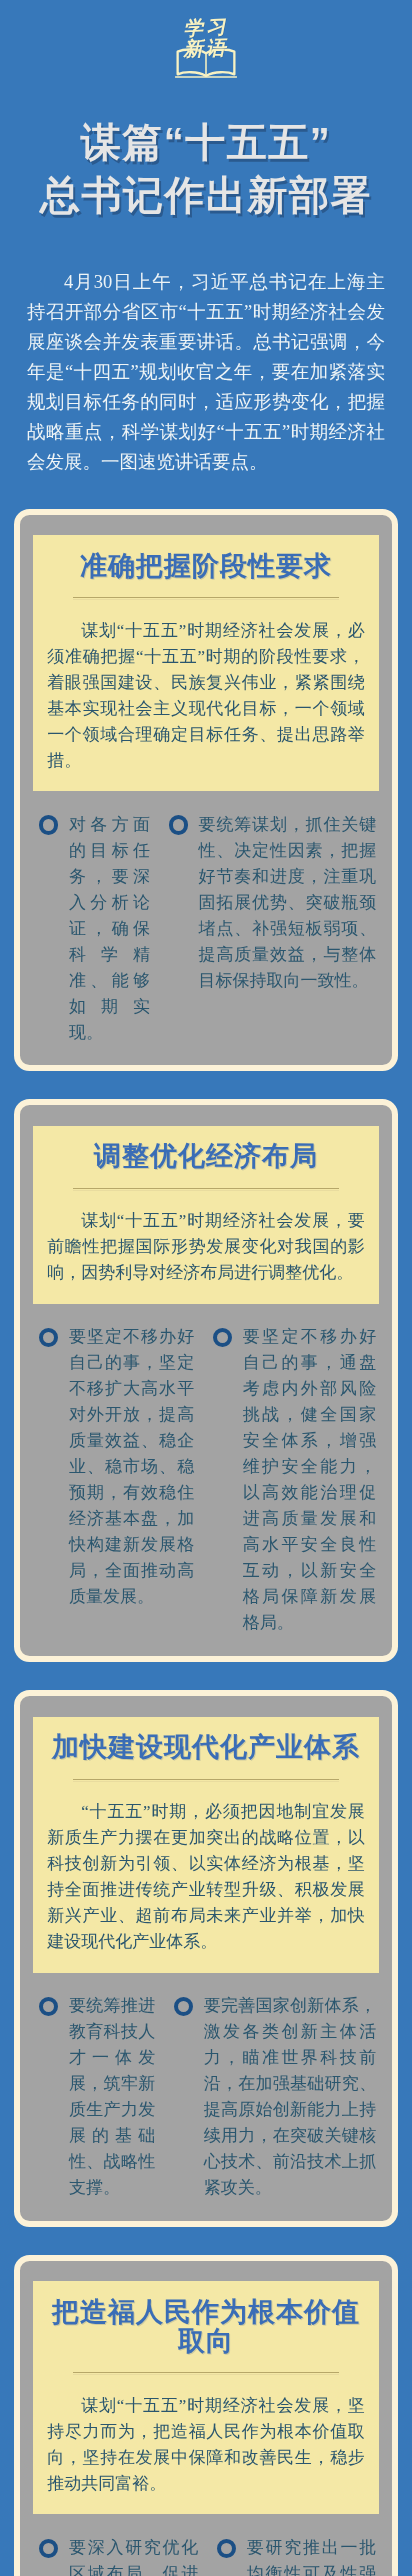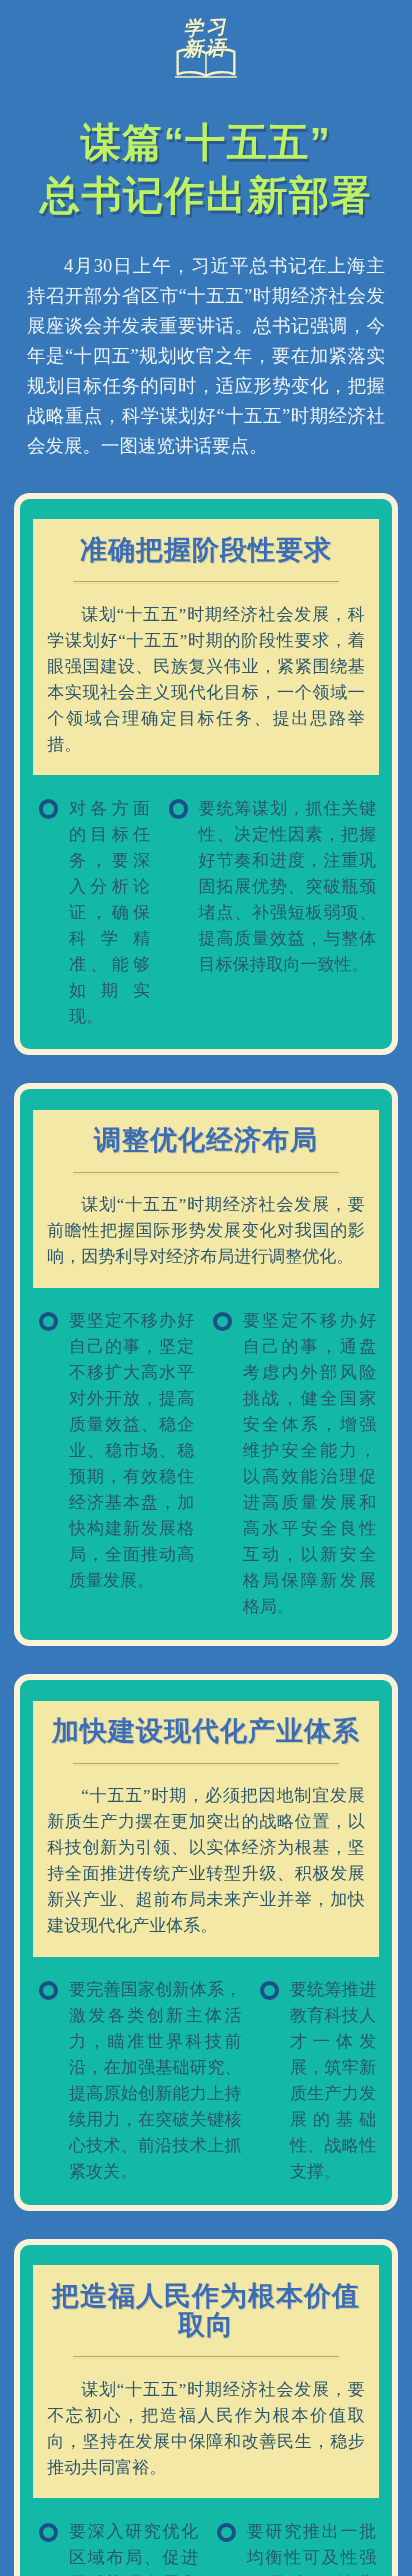--- a/index.html
+++ b/index.html
@@ -13,30 +13,30 @@
   
   .header { padding-top: 17.5px; text-align: center; }
   .brand { position: relative; width: 88px; height: 61px; margin: 0 auto; }
   .brand svg { position: absolute; left: 50%; transform: translateX(-50%); bottom: 0; }
   .brand-row { position: relative; color: #f8f2c2; font-family: "Liberation Serif", "DejaVu Serif", serif;
     font-weight: bold; font-style: italic; font-size: 19.6px; line-height: 18.5px; letter-spacing: 3.1px;
     text-shadow: 0.5px 0.5px 0 rgba(30,60,100,.35); }
   .brand-row.r1 { transform: rotate(-3deg); top: 1px; }
   .brand-row.r2 { transform: rotate(-2deg); top: 4.1px; }
 
-  .main-title { margin: 37px 0 8px; color: #bef264; font-size: 40px; font-weight: 800;
+  .main-title { margin: 37px 0 8px; color: #e5e5e5; font-size: 40px; font-weight: 800;
     line-height: 53px; letter-spacing: 1.5px;
     text-shadow: 2.1px 3.1px 0 rgba(32,66,108,.55); }
 
-  .intro { margin: 29px 27px 0; color: #eef4f6; font-size: 18.5px; line-height: 30px;
+  .intro { margin: 45px 27px 0; color: #eef4f6; font-size: 18.5px; line-height: 30px;
     text-align: justify; text-indent: 2em;
     font-family: "Liberation Serif", "DejaVu Serif", serif; }
 
   
-  .card { margin: 28px 14.4px 0; background: #14b8a6; border: 6.7px solid #fcf2d8;
+  .card { margin: 28px 14.4px 0; background: #a3a3a3; border: 6.7px solid #fcf2d8;
     border-radius: 15.5px; padding: 20.6px 12.4px 19.6px; box-sizing: border-box; }
   .card:first-of-type { margin-top: 32px; }
 
   .band { background: #f4e8a6; padding: 16.5px 14.4px 17.5px; }
   .card-title { margin: 0; text-align: center; color: #3a6db6; font-size: 27px;
     font-weight: 800; letter-spacing: 1px; line-height: 29px;
     text-shadow: 1px 1px 0 rgba(40,70,120,.18); }
   .band-divider { width: 84%; margin: 16.5px auto 0; height: 1px;
     border-top: 1px solid #9c8c50; border-bottom: 1px solid #e5d79d; opacity: .7; }
   .band-intro { margin: 17.5px 0 0; color: #2a566e; font-size: 17px; line-height: 26px;
@@ -72,21 +72,21 @@
       <span>总书记作出新部署</span>
     </h1>
 
     <p class="intro">4月30日上午，习近平总书记在上海主持召开部分省区市“十五五”时期经济社会发展座谈会并发表重要讲话。总书记强调，今年是“十四五”规划收官之年，要在加紧落实规划目标任务的同时，适应形势变化，把握战略重点，科学谋划好“十五五”时期经济社会发展。一图速览讲话要点。</p>
   </div>
 
   <section class="card">
     <div class="band">
       <h2 class="card-title">准确把握阶段性要求</h2>
       <div class="band-divider"></div>
-      <p class="band-intro">谋划“十五五”时期经济社会发展，科学谋划好“十五五”时期的阶段性要求，着眼强国建设、民族复兴伟业，紧紧围绕基本实现社会主义现代化目标，一个领域一个领域合理确定目标任务、提出思路举措。</p>
+      <p class="band-intro">谋划“十五五”时期经济社会发展，必须准确把握“十五五”时期的阶段性要求，着眼强国建设、民族复兴伟业，紧紧围绕基本实现社会主义现代化目标，一个领域一个领域合理确定目标任务、提出思路举措。</p>
     </div>
     <ul class="bullets">
       <li class="bullet"><span class="ring"></span><span>对各方面的目标任务，要深入分析论证，确保科学精准、能够如期实现。</span></li>
       <li class="bullet"><span class="ring"></span><span>要统筹谋划，抓住关键性、决定性因素，把握好节奏和进度，注重巩固拓展优势、突破瓶颈堵点、补强短板弱项、提高质量效益，与整体目标保持取向一致性。</span></li>
     </ul>
   </section>
 
   <section class="card">
     <div class="band">
       <h2 class="card-title">调整优化经济布局</h2>
@@ -99,30 +99,30 @@
     </ul>
   </section>
 
   <section class="card">
     <div class="band">
       <h2 class="card-title">加快建设现代化产业体系</h2>
       <div class="band-divider"></div>
       <p class="band-intro">“十五五”时期，必须把因地制宜发展新质生产力摆在更加突出的战略位置，以科技创新为引领、以实体经济为根基，坚持全面推进传统产业转型升级、积极发展新兴产业、超前布局未来产业并举，加快建设现代化产业体系。</p>
     </div>
     <ul class="bullets">
+      <li class="bullet"><span class="ring"></span><span>要统筹推进教育科技人才一体发展，筑牢新质生产力发展的基础性、战略性支撑。</span></li>
       <li class="bullet"><span class="ring"></span><span>要完善国家创新体系，激发各类创新主体活力，瞄准世界科技前沿，在加强基础研究、提高原始创新能力上持续用力，在突破关键核心技术、前沿技术上抓紧攻关。</span></li>
-      <li class="bullet"><span class="ring"></span><span>要统筹推进教育科技人才一体发展，筑牢新质生产力发展的基础性、战略性支撑。</span></li>
     </ul>
   </section>
 
   <section class="card">
     <div class="band">
       <h2 class="card-title">把造福人民作为根本价值取向</h2>
       <div class="band-divider"></div>
-      <p class="band-intro">谋划“十五五”时期经济社会发展，要不忘初心，把造福人民作为根本价值取向，坚持在发展中保障和改善民生，稳步推动共同富裕。</p>
+      <p class="band-intro">谋划“十五五”时期经济社会发展，坚持尽力而为，把造福人民作为根本价值取向，坚持在发展中保障和改善民生，稳步推动共同富裕。</p>
     </div>
     <ul class="bullets">
       <li class="bullet"><span class="ring"></span><span>要深入研究优化区域布局、促进区域协调发展和巩固拓展脱贫攻坚成果、推进乡村全面振兴和城乡融合发展、加快农业农村现代化等方面的有效措施，稳步增加城乡群众收入。</span></li>
       <li class="bullet"><span class="ring"></span><span>要研究推出一批均衡性可及性强的民生政策举措，着力解决群众急难愁盼问题。涉及老百姓的事情关键在实，各项政策举措要实实在在、富有实效，坚持尽力而为、量力而行。</span></li>
     </ul>
   </section>
 
 </div>
 
 

